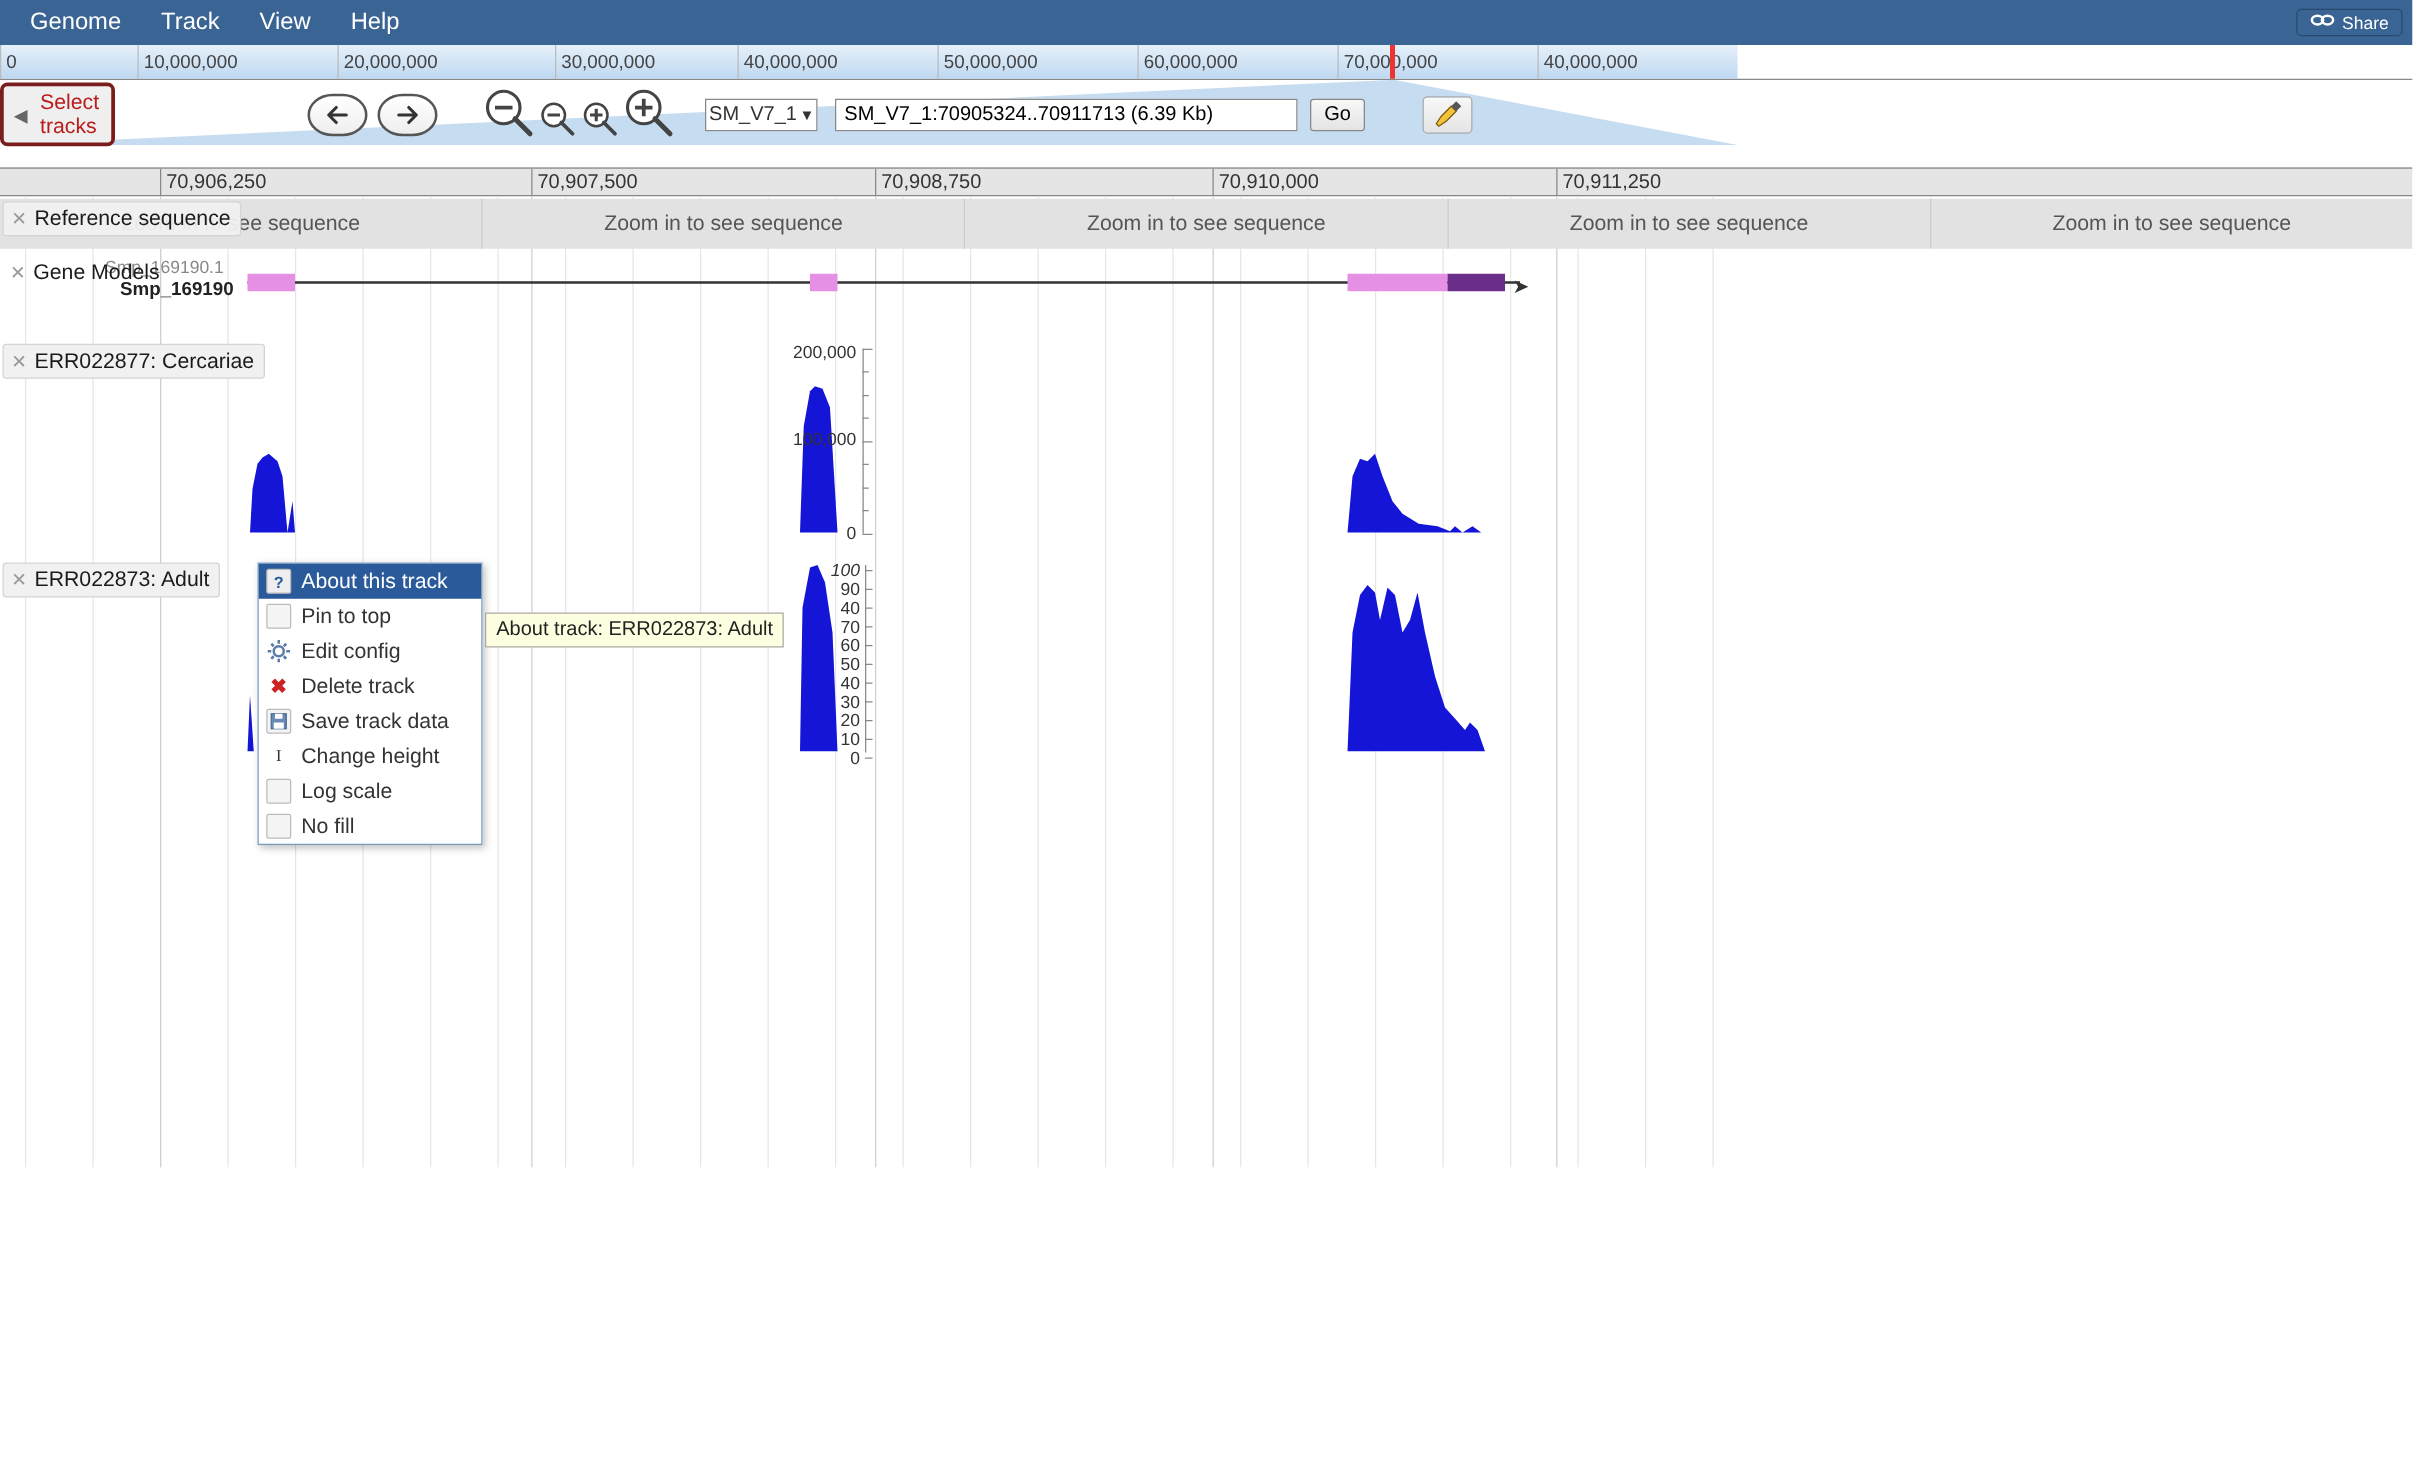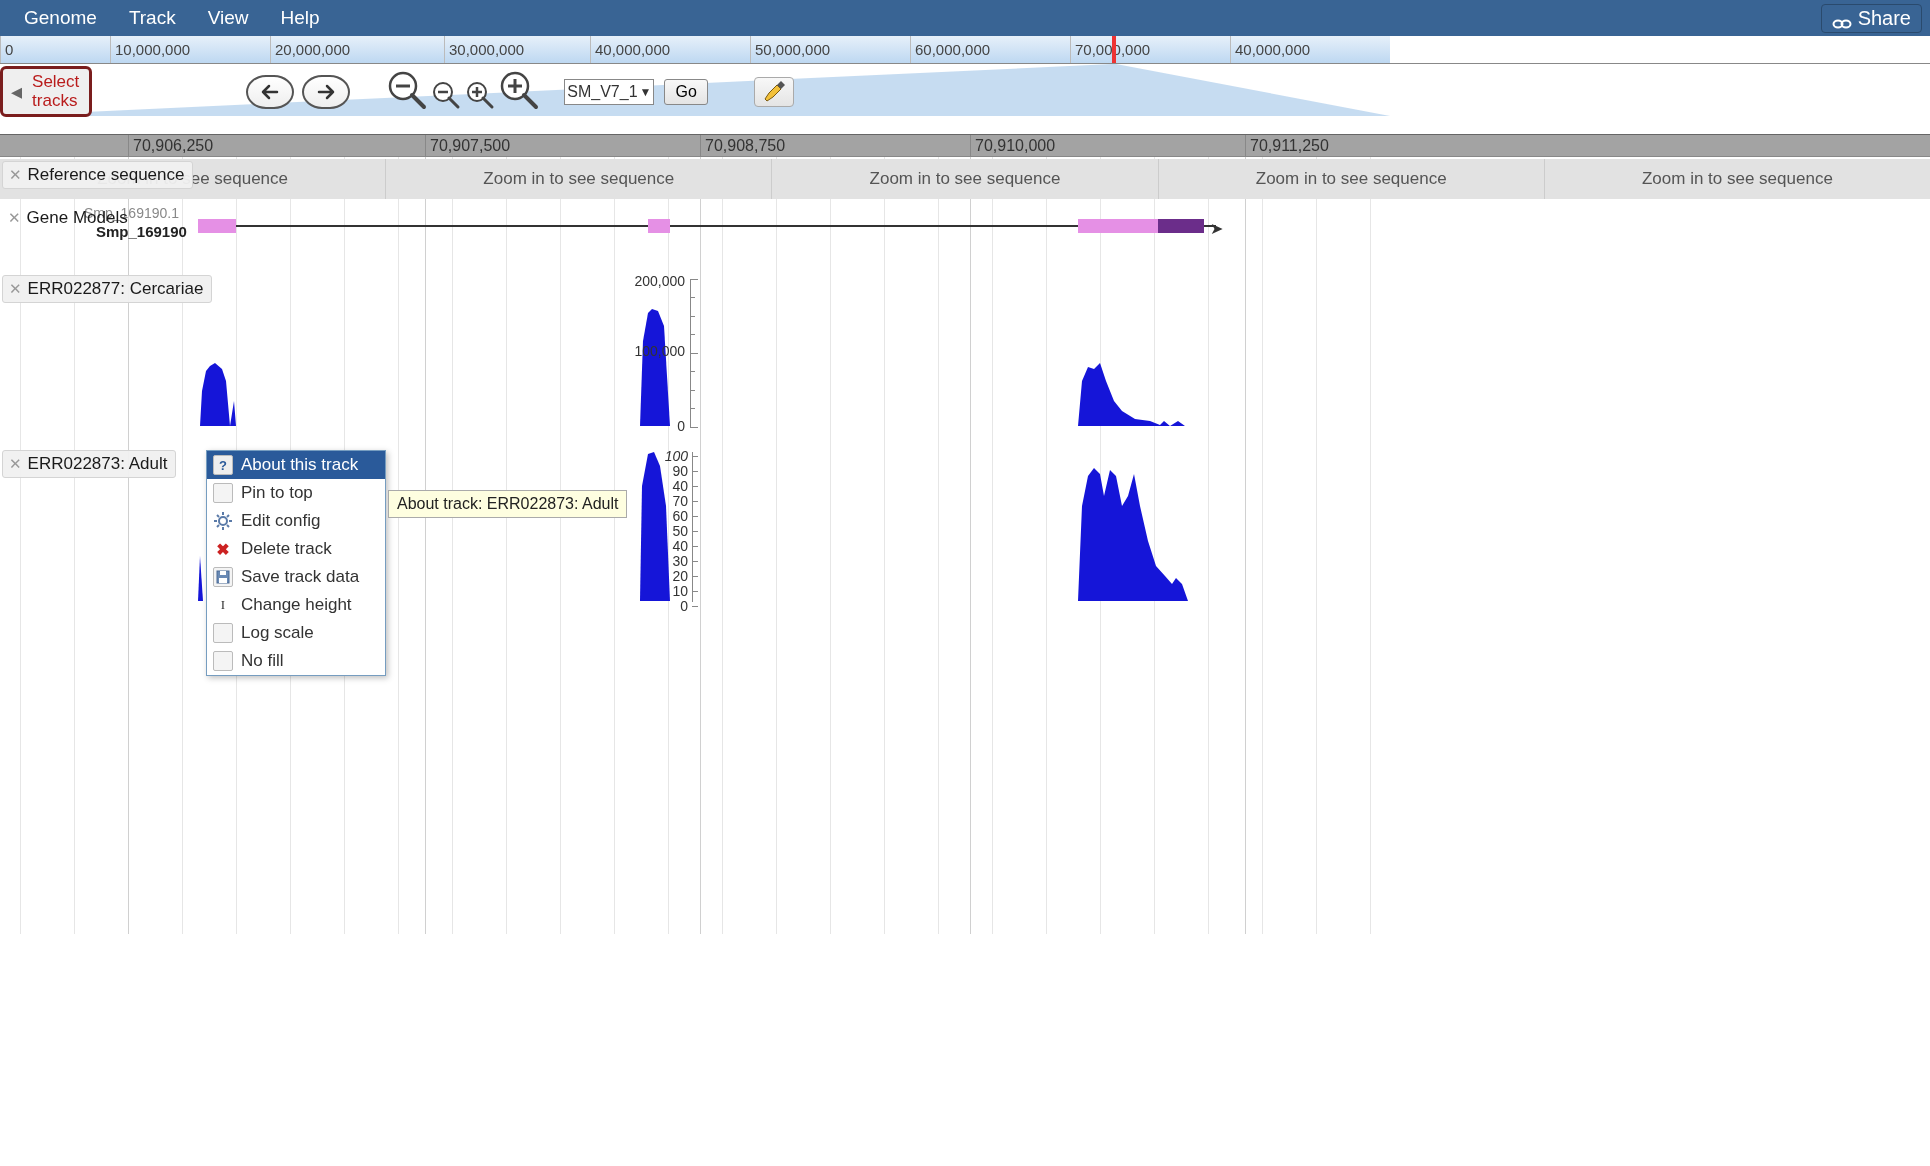--- a/index.html
+++ b/index.html
@@ -2,21 +2,21 @@
 <html><head>
 <meta charset="utf-8">
 <style>
 * { box-sizing: border-box; margin: 0; padding: 0; }
 body { font-family: "Trebuchet MS", Arial, sans-serif; font-size: 14px; color: #333; background: #fff; overflow: hidden; }
 
 
 .menubar { background: #396494; color: #fff; display: flex; align-items: center; height: 36px; padding: 0 8px; }
 .menubar .menu-item { padding: 0 16px; font-size: 19px; cursor: pointer; }
 .menubar .spacer { flex: 1; }
-.share-btn { display: flex; align-items: flex-end; gap: 6px; background: #396494; border: 1px solid #2a4a6d; border-radius: 4px; padding: 2px 10px; font-size: 20px; cursor: pointer; }
+.share-btn { display: flex; align-items: flex-start; gap: 6px; background: #396494; border: 1px solid #2a4a6d; border-radius: 4px; padding: 2px 10px; font-size: 14px; cursor: pointer; }
 .share-btn .link-icon { display: inline-flex; }
 
 
 .overview { position: relative; height: 28px; border-bottom: 1px solid #888; background: #fff; font-size: 15px; color: #444; }
 .overview .ov-tick { position: absolute; top: 0; height: 100%; border-left: 1px solid #bbb; padding-left: 4px; line-height: 28px; }
 .overview .ov-region { position: absolute; top: 0; bottom: 0; background: linear-gradient(to bottom, rgba(173,206,238,0.3), rgba(173,206,238,0.8)); }
 .overview .ov-marker { position: absolute; top: 0; width: 4px; height: 100%; background: #e33; }
 
 
 .navrow { position: relative; height: 70px; }
@@ -36,21 +36,21 @@
 
 .chrom-select { margin-left: 18px; border: 1px solid #888; background: #fff; padding: 3px 2px; font-size: 16px; display: flex; align-items: center; gap: 2px; }
 .chrom-select .caret { font-size: 12px; }
 
 .loc-input { margin-left: 8px; border: 1px solid #888; padding: 3px 6px; font-size: 16px; width: 370px; background: #fff; }
 .go-btn { margin-left: 4px; border: 1px solid #888; background: linear-gradient(#f8f8f8,#e4e4e4); padding: 3px 10px; font-size: 16px; cursor: pointer; border-radius: 3px; }
 .highlight-btn { margin-left: 40px; width: 40px; height: 30px; border: 1px solid #aaa; border-radius: 4px; background: linear-gradient(#f8f8f8,#e4e4e4); display: flex; align-items: center; justify-content: center; cursor: pointer; }
 
 
 .trackpane { position: relative; border-top: 1px solid #666; }
-.fine-ruler { position: relative; height: 22px; border-bottom: 1px solid #888; background: #a3a3a3; font-size: 16px; color: #333; }
+.fine-ruler { position: relative; height: 22px; border-bottom: 1px solid #888; background: #e5e5e5; font-size: 16px; color: #333; }
 .fine-ruler .ft-tick { position: absolute; top: 0; height: 100%; border-left: 1px solid #888; padding-left: 4px; line-height: 22px; }
 
 .gridlines { position: absolute; top: 22px; left: 0; right: 0; bottom: 0; pointer-events: none; }
 .gridlines .gl { position: absolute; top: 0; bottom: 0; width: 1px; background: #e6e6e6; }
 .gridlines .gl.major { background: #d0d0d0; }
 
 .track { position: relative; border-bottom: 1px solid transparent; }
 .track-label { position: absolute; top: 4px; left: 2px; background: rgba(240,240,240,0.95); border: 1px solid #d4d4d4; border-radius: 3px; padding: 3px 8px 3px 4px; font-size: 17px; color: #1a1a1a; display: flex; align-items: center; gap: 4px; z-index: 5; }
 .track-label.plain { background: transparent; border: none; }
 .close-x { color: #999; font-size: 15px; padding: 0 2px; }
@@ -180,20 +180,21 @@
             <line x1="26" y1="26" x2="38" y2="38" stroke="#444" stroke-width="4" stroke-linecap="round"></line>
           </svg>
       </button>
     </div>
 
     <div class="chrom-select">
       <span>SM_V7_1</span>
       <span class="caret">▼</span>
     </div>
 
+    <input class="loc-input" value="SM_V7_1:70905324..70911713 (6.39 Kb)" style="">
 
     <button class="go-btn">Go</button>
 
     <div class="highlight-btn">
       <svg width="26" height="22">
         <path d="M4 18 L8 12 L16 4 L20 8 L12 16 L6 20 Z" fill="#f3c13a" stroke="#7a5a10" stroke-width="1"></path>
         <path d="M16 4 L20 8 L24 4 L20 0 Z" fill="#555"></path>
       </svg>
     </div>
   </div>

